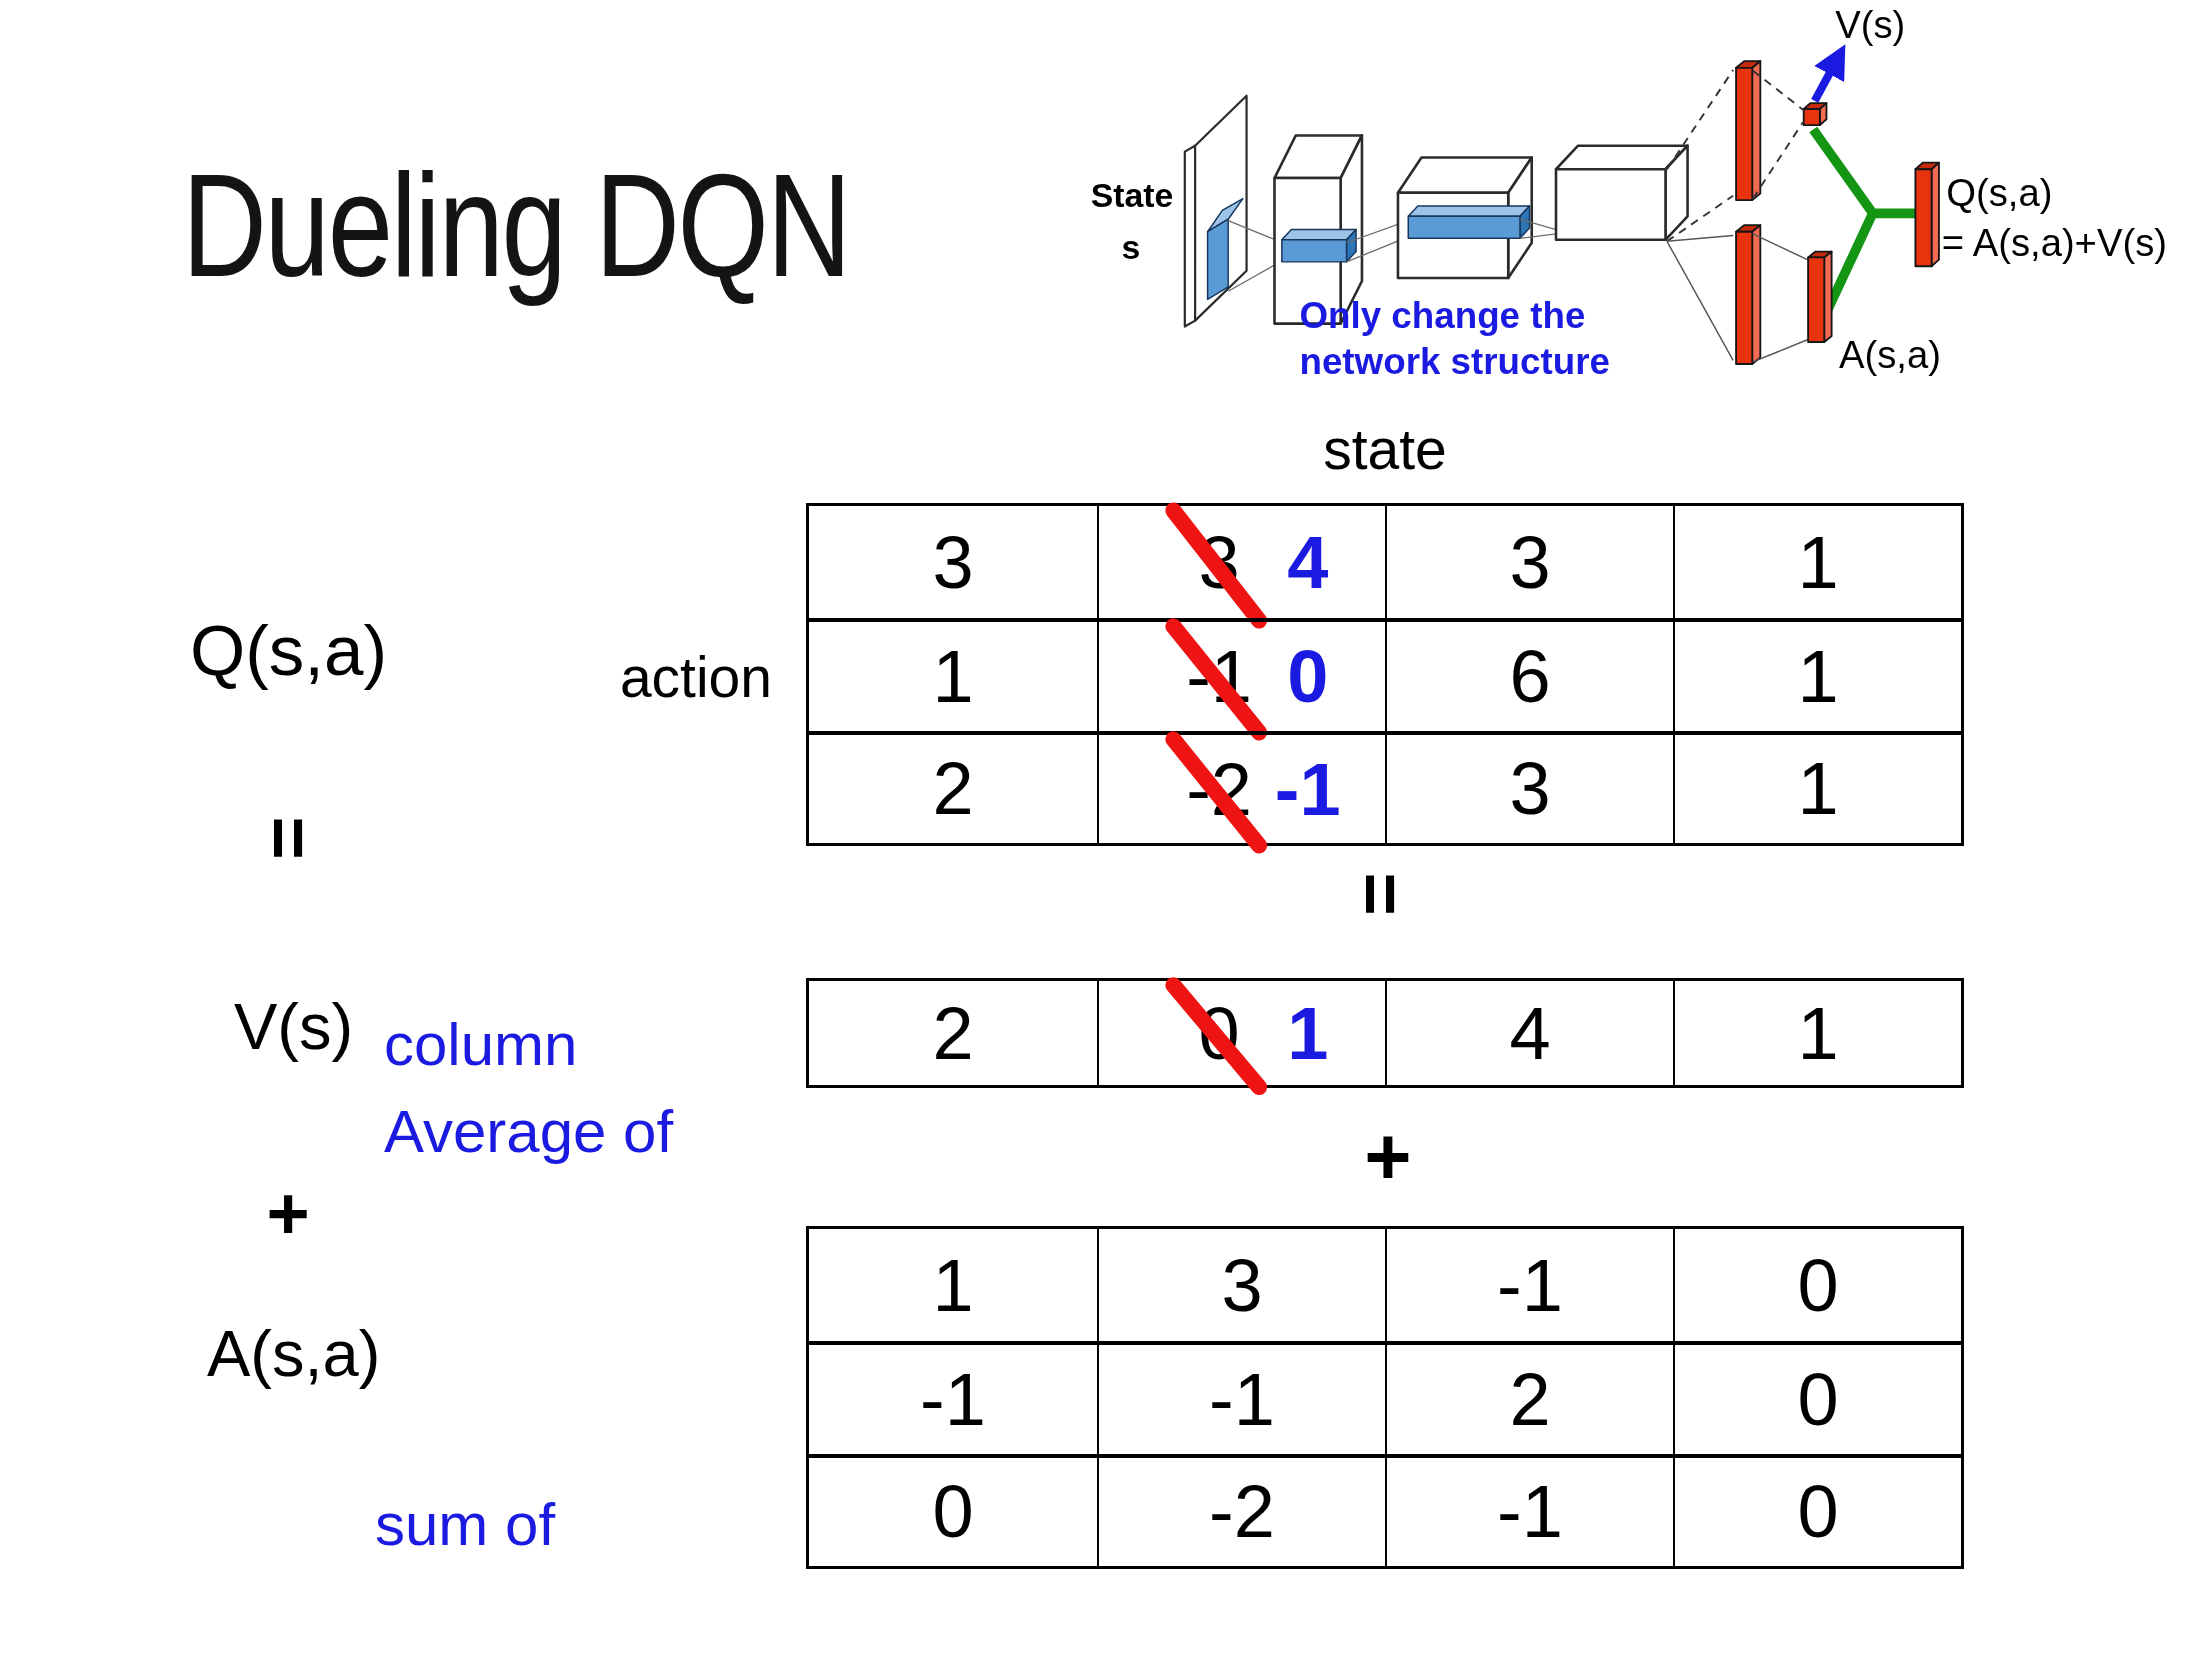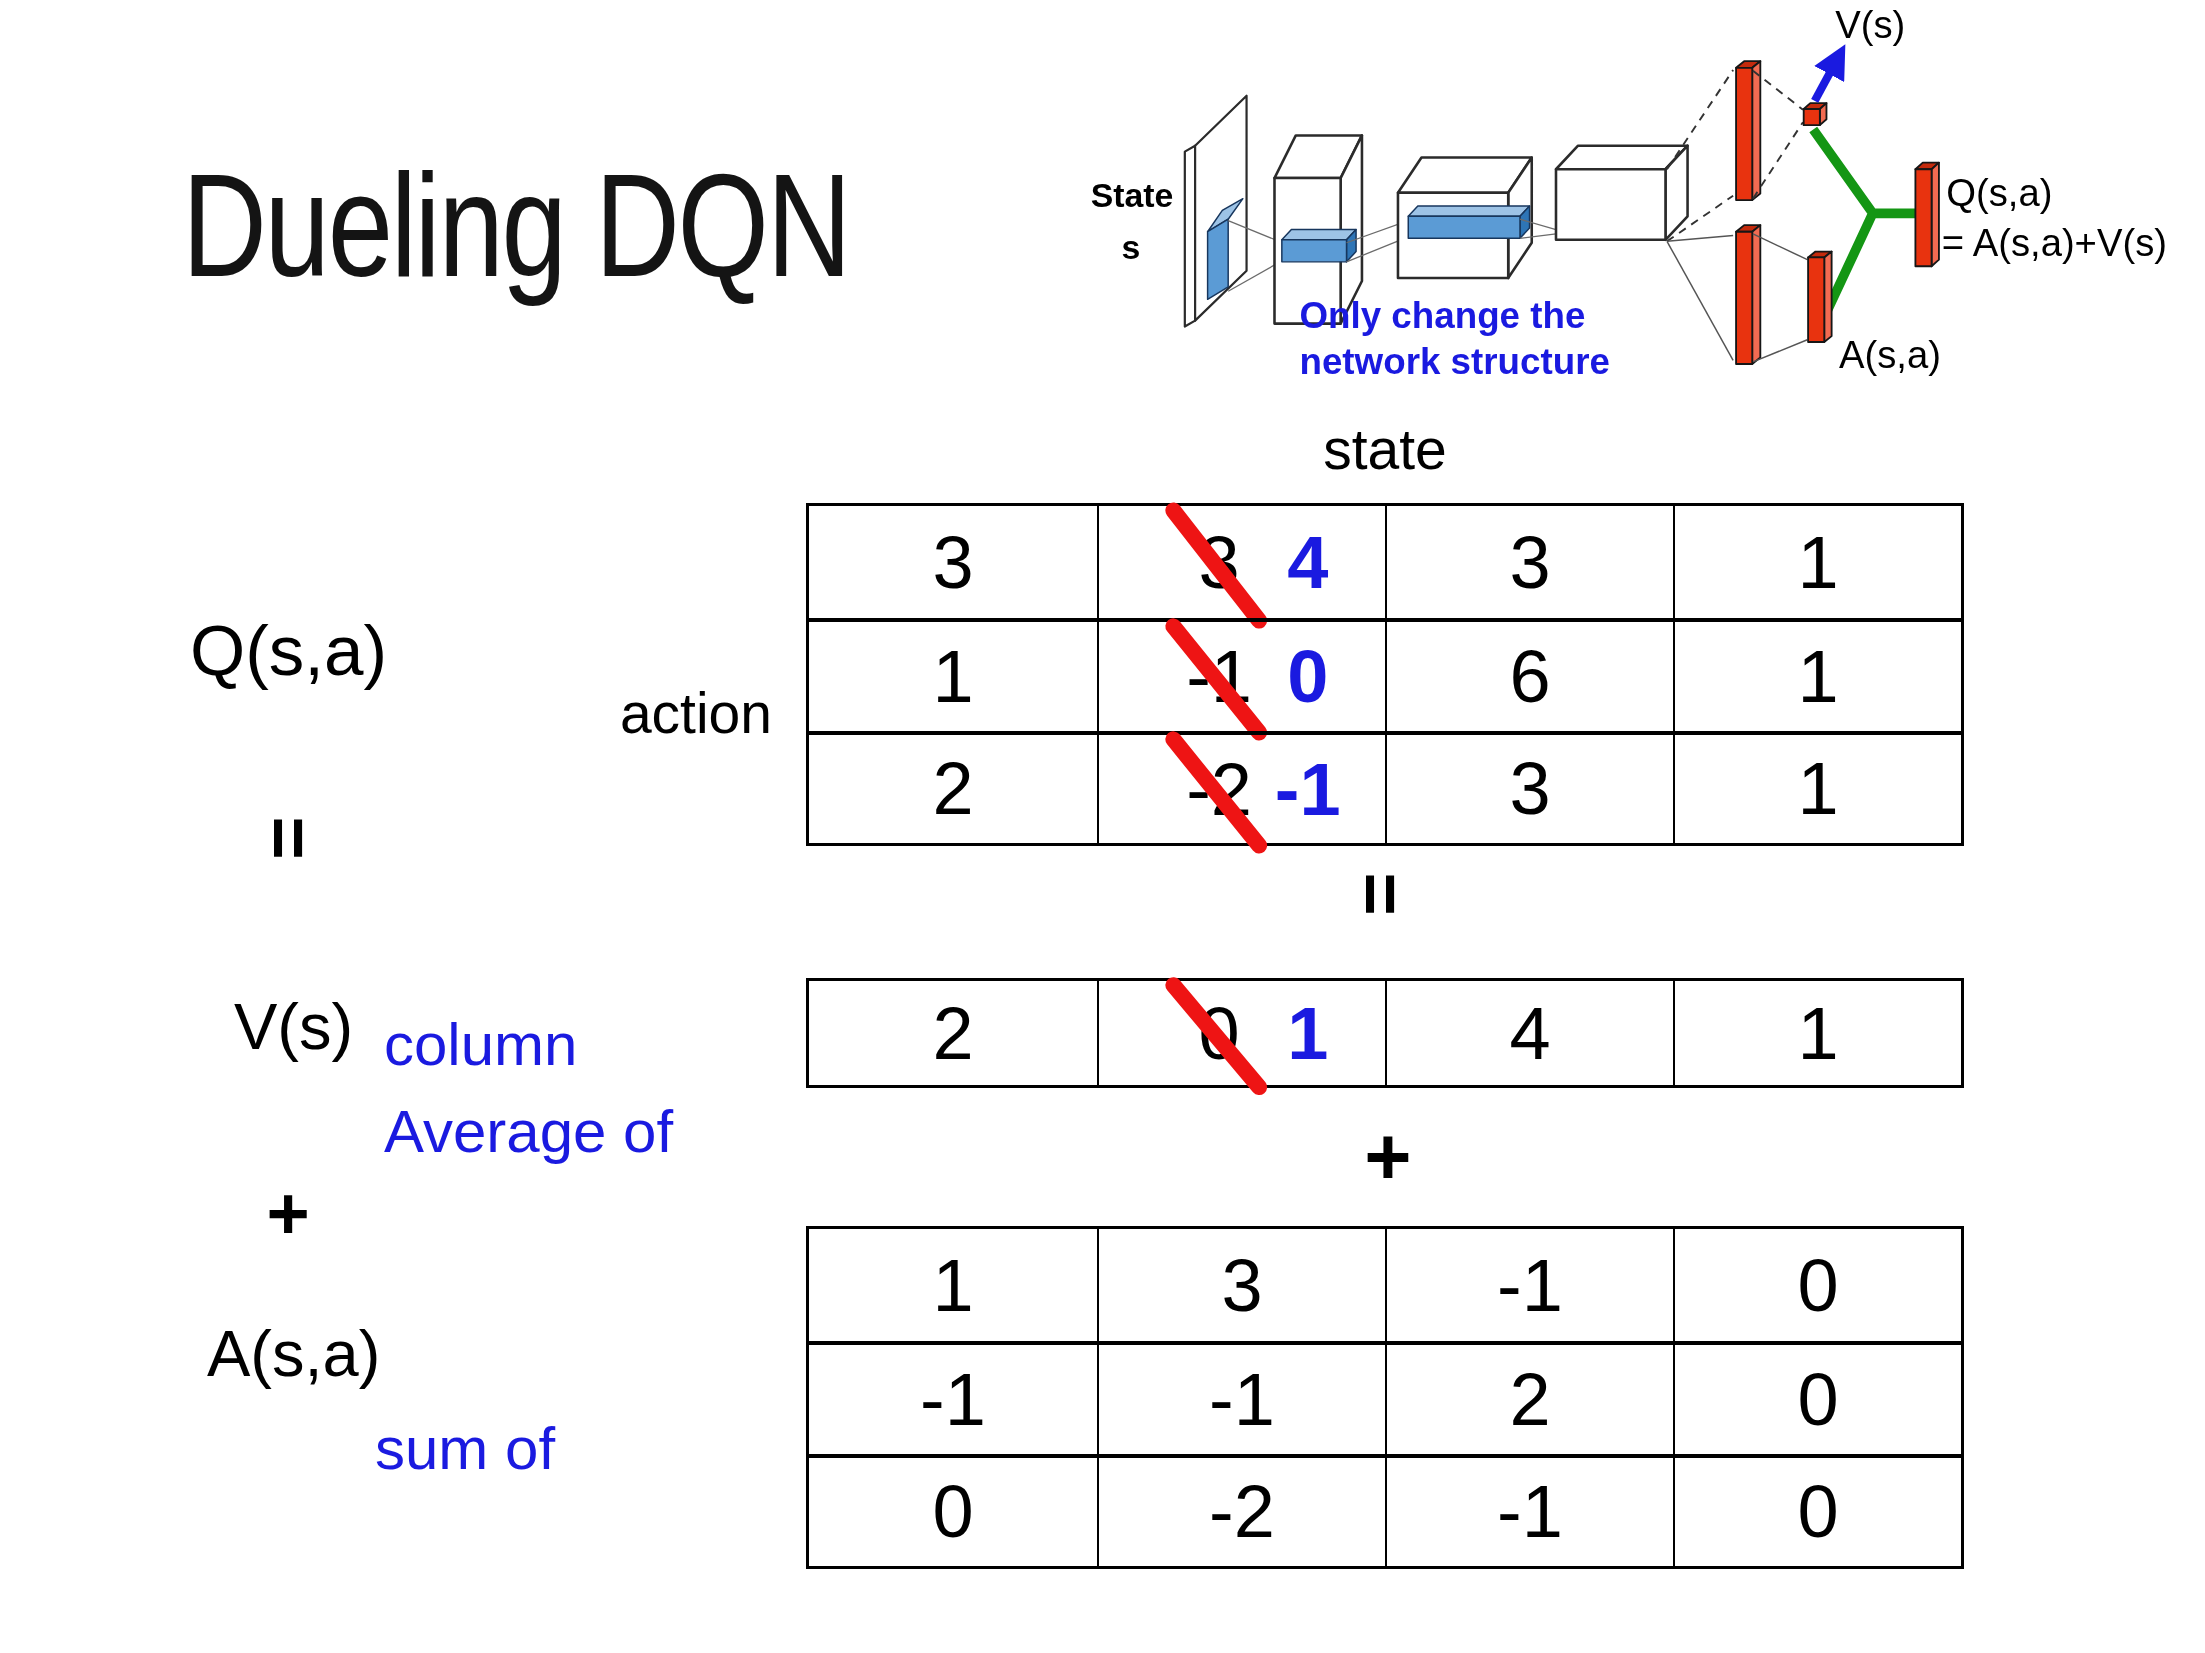--- a/index.html
+++ b/index.html
@@ -9,27 +9,27 @@
   }
   
   #slide-title{
     position:absolute;left:182px;top:141px;
     font-size:147px;font-weight:400;letter-spacing:-2.9px;color:#141414;
     transform:scaleX(.80);transform-origin:0 0;white-space:nowrap;
   }
   
   .lbl{position:absolute;white-space:nowrap;color:#000;}
   #state-label{left:806px;top:416px;width:1158px;text-align:center;font-size:57px;}
-  #action-label{left:456px;top:644px;width:316px;text-align:right;font-size:57px;margin-top:36px;}
+  #action-label{left:456px;top:644px;width:316px;text-align:right;font-size:57px;}
   #q-label{left:190px;top:610px;font-size:71px;}
   #v-label{left:234px;top:989px;font-size:65px;}
   #a-label{left:207px;top:1316px;font-size:65px;}
   .note{position:absolute;color:#1a1ae0;font-size:60px;line-height:1.45;white-space:nowrap;}
   #avg-note{left:384px;top:1001px;}
-  #sum-note{left:375px;top:1405px;}
+  #sum-note{left:375px;top:1481px;}
   .rot-eq{
     position:absolute;font-size:74px;font-weight:700;
     transform:translate(-50%,-50%) rotate(90deg);line-height:1;
   }
   #eq-left{left:288px;top:838px;}
   #eq-center{left:1380px;top:894px;}
   .plus{position:absolute;font-weight:700;line-height:1;transform:translate(-50%,-50%);}
   #plus-left{left:288px;top:1214px;font-size:74px;}
   #plus-center{left:1388px;top:1156px;font-size:81px;}
   

